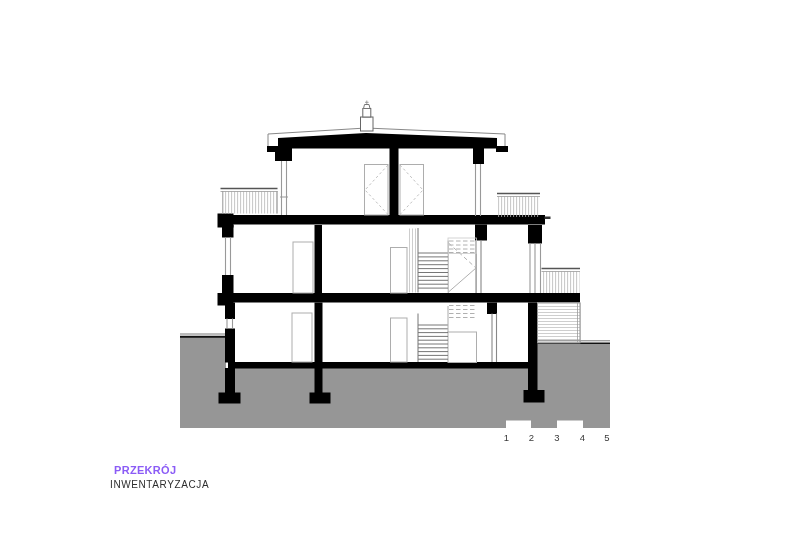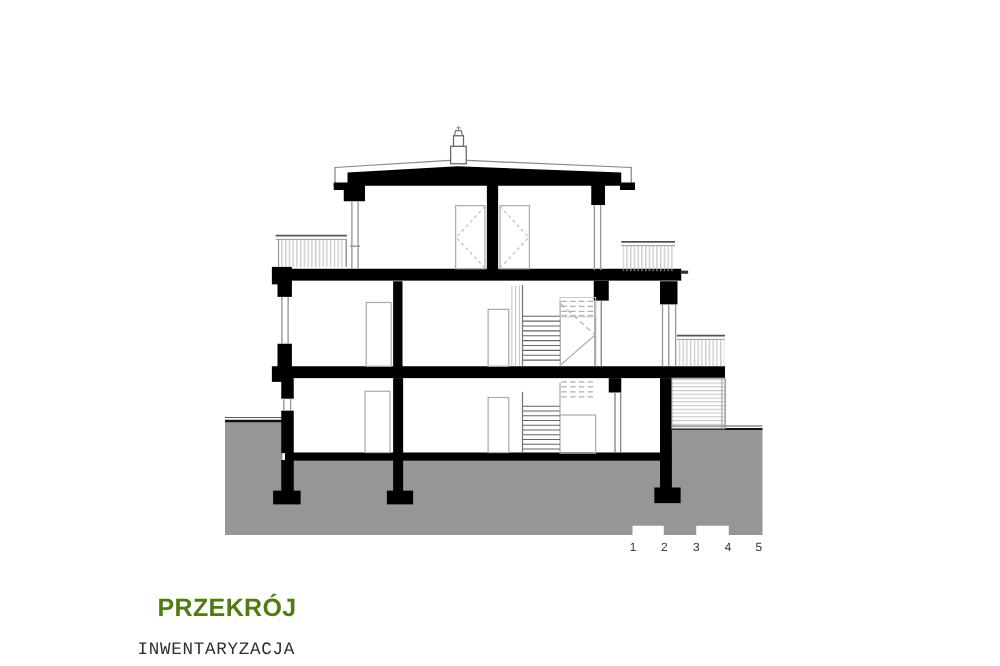--- a/index.html
+++ b/index.html
@@ -3,24 +3,24 @@
 <meta charset="utf-8">
 <style>
   html,body{margin:0;padding:0;background:#ffffff;}
   .canvas{
     position:relative;width:800px;height:533px;background:#ffffff;
     font-family:"Liberation Sans",sans-serif;overflow:hidden;
   }
   .drawing-svg{position:absolute;left:0;top:0;}
   .title-block{position:absolute;left:110px;top:461px;line-height:1;}
   .title-block .main-title{
-    margin:16px;font-size:20px;font-weight:700;letter-spacing:.3px;color:#4d7c0f;
+    margin:4px;font-size:11px;font-weight:700;letter-spacing:.3px;color:#8b5cf6;
   }
   .title-block .sub-title{
-    margin:2px 0 0 0;font-size:14px;font-weight:400;letter-spacing:.6px;color:#2e2e2e;font-family:Liberation Mono, monospace;
+    margin:2px 0 0 0;font-size:10px;font-weight:400;letter-spacing:.6px;color:#2e2e2e;
   }
   .scale-num{font-size:9.5px;fill:#3a3a3a;font-family:"Liberation Sans",sans-serif;}
 </style>
 </head>
 <body>
 
 <div class="canvas">
 
   <svg class="drawing-svg" width="800" height="533" viewBox="0 0 800 533" xmlns="http://www.w3.org/2000/svg">
 

